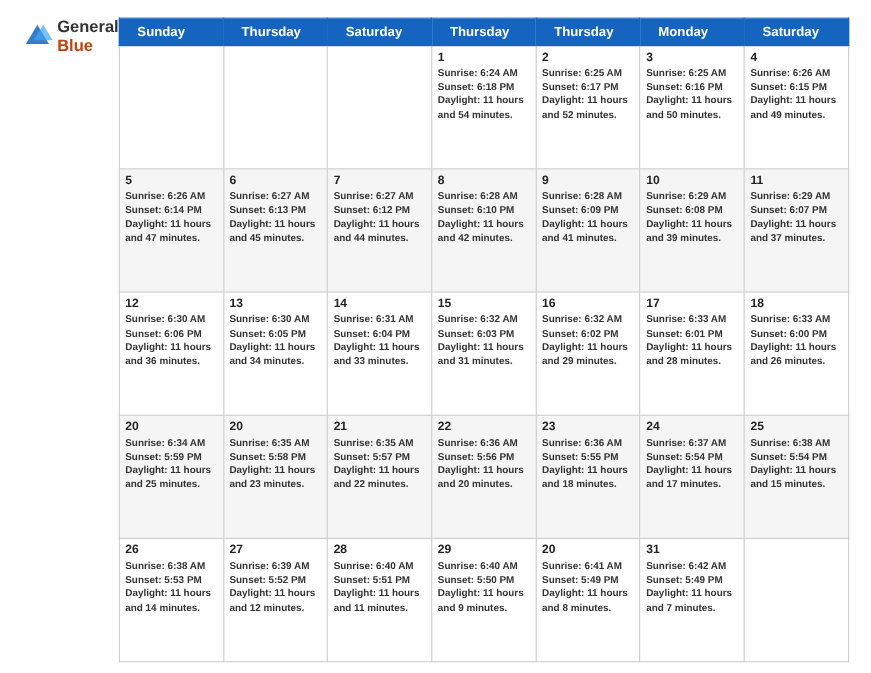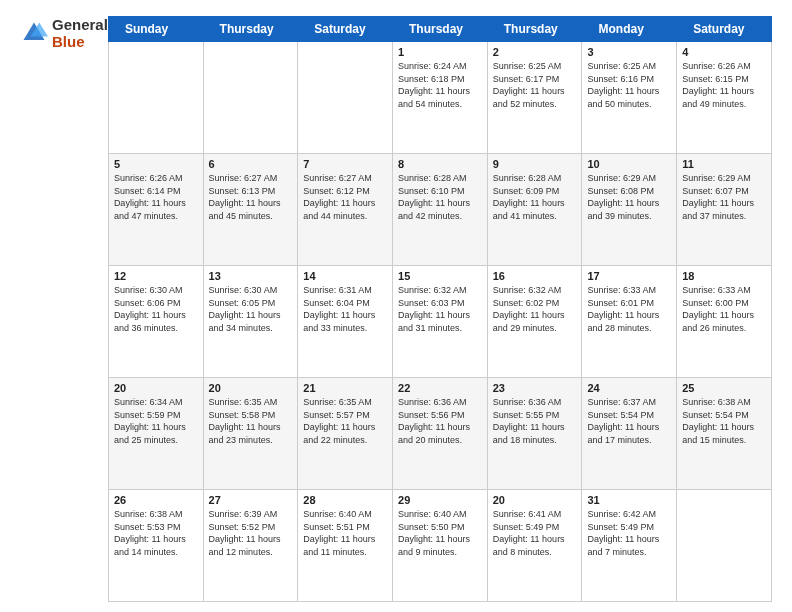--- a/index.html
+++ b/index.html
@@ -75,20 +75,21 @@
     .day-number {
       font-size: 11px;
       font-weight: bold;
       margin-bottom: 2px;
       display: block;
     }
     .cell-text {
       font-size: 9px;
       line-height: 1.4;
       color: #333;
+      font-weight: bold;
     }
   </style>
 </head>
 <body>
 
 <div class="page">
   <div class="header">
     <div class="logo">
       <svg class="logo-icon" viewBox="0 0 32 32">
         <rect x="0" y="0" width="32" height="32" fill="none"></rect>

